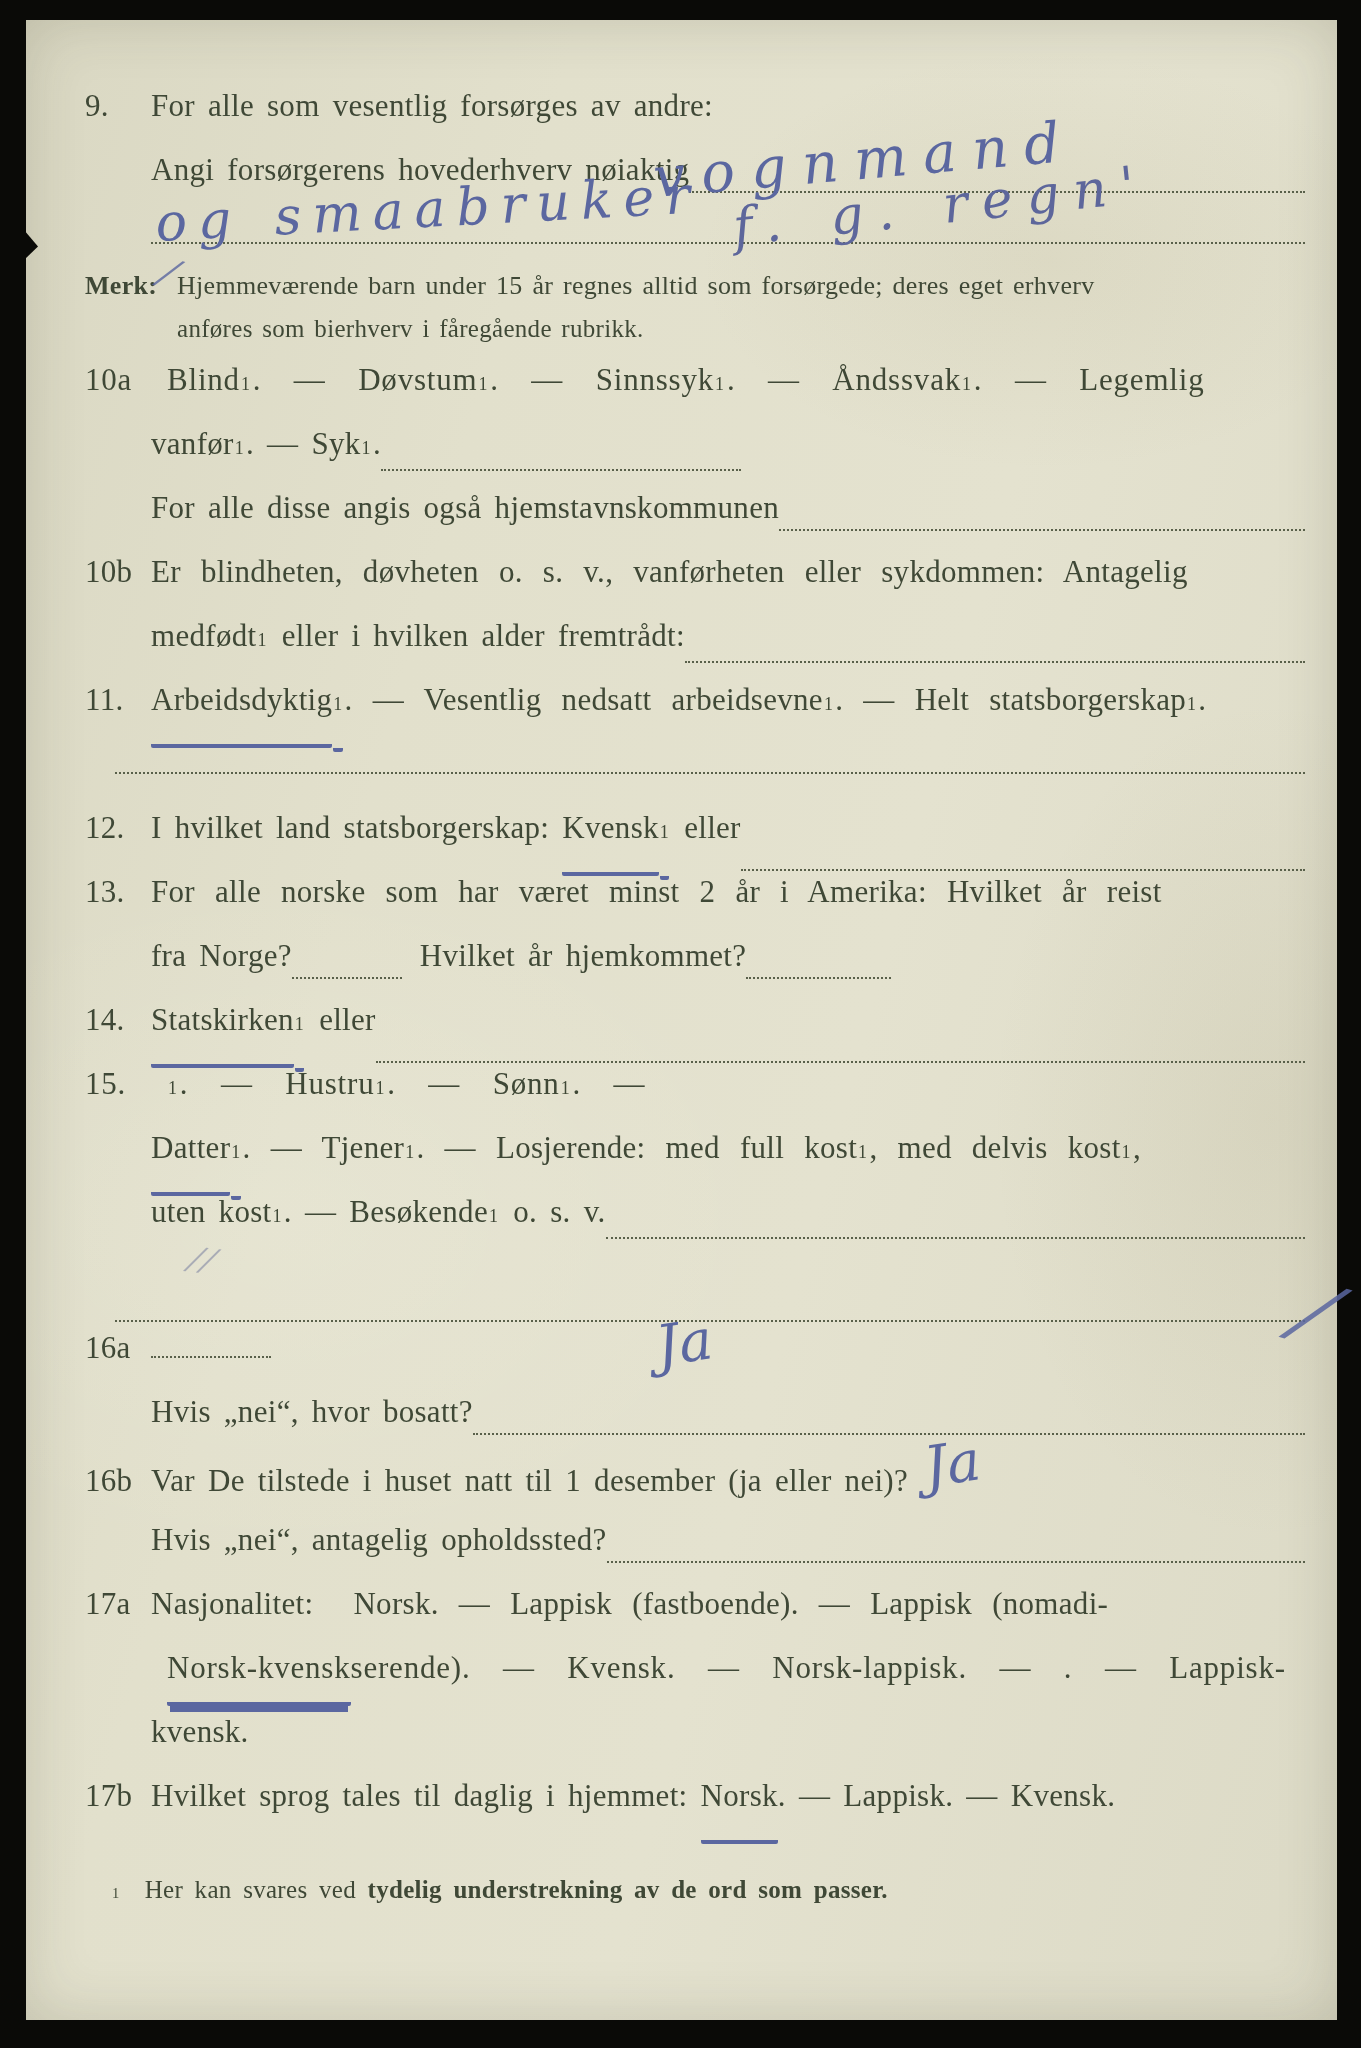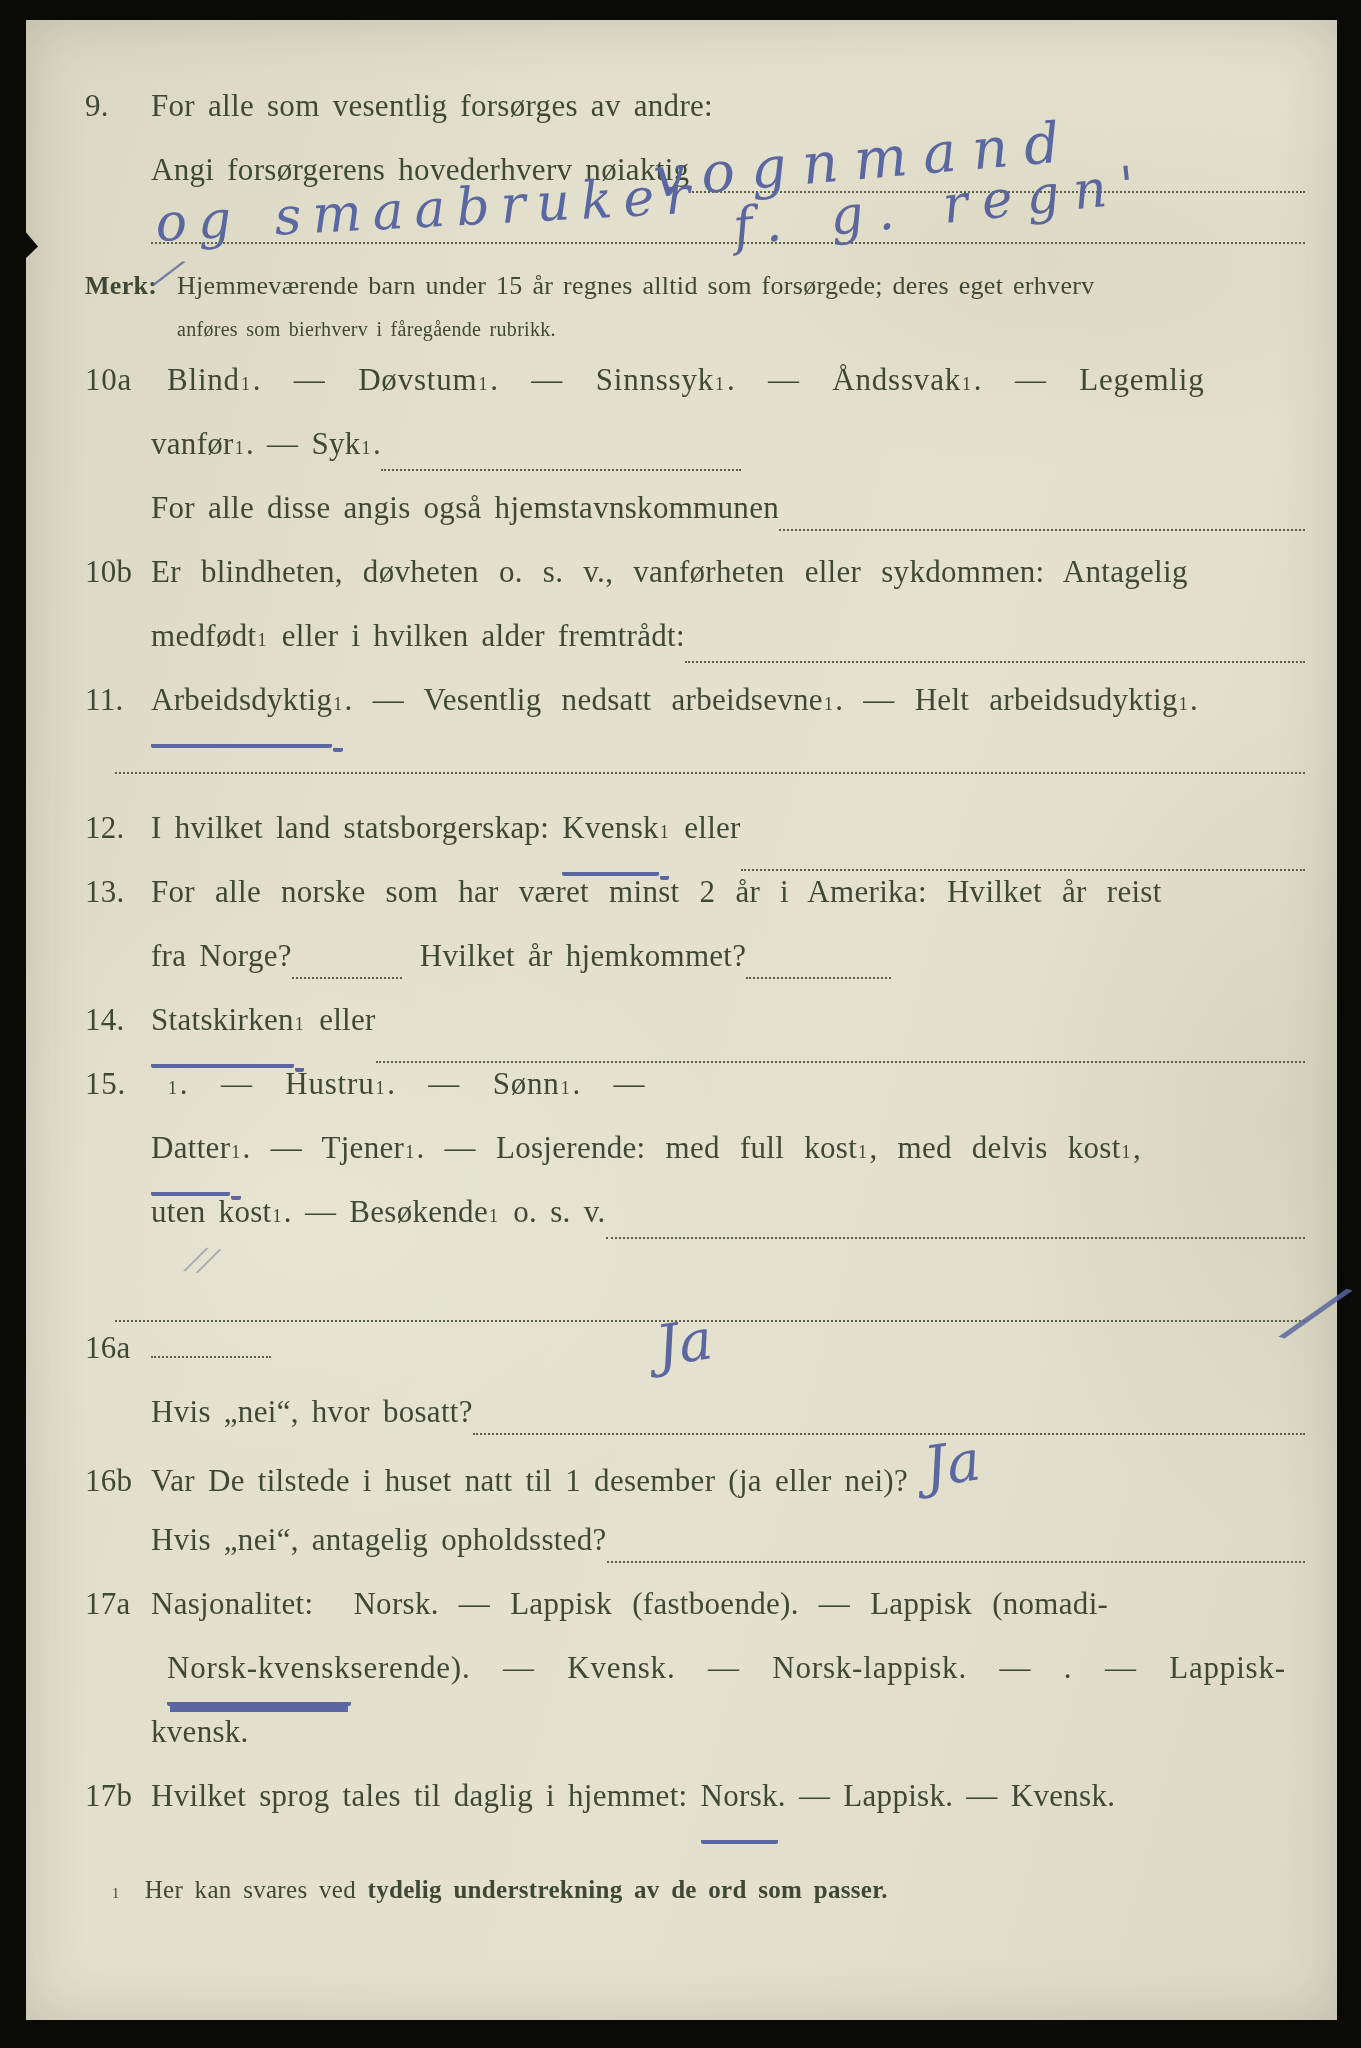--- a/index.html
+++ b/index.html
@@ -31,21 +31,21 @@
   .line{display:flex;align-items:baseline;height:64px;line-height:64px;position:relative;}
   .num{display:inline-block;width:66px;flex:none;white-space:pre;}
   .body{flex:1;display:flex;align-items:baseline;position:relative;min-width:0;}
   .body>span{white-space:pre;}
 
   .sp1{word-spacing:12px;}
   .sp2{word-spacing:24px;letter-spacing:.8px;gap:16px;}
 
   .line.merk{height:48px;line-height:48px;font-size:26px;word-spacing:3px;}
   .line.merk .num{width:92px;font-weight:700;}
-  .line.merk2{height:38px;line-height:38px;font-size:20px;word-spacing:3px;text-align:right;}
+  .line.merk2{height:38px;line-height:38px;font-size:25px;word-spacing:3px;text-align:right;}
   .line.merk2 .body{padding-left:26px;}
   .line.hwline{height:60px;}
   .line.scrib{height:36px;line-height:36px;}
   .line.divider2{height:36px;}
   .line.divider .num,.line.divider2 .num{width:30px;}
   .line.rule{height:40px;}
   .line.rule .num{width:0;}
   .line.fn{height:44px;line-height:44px;font-size:25px;}
   .line.fn .num{width:26px;}
 
@@ -174,21 +174,21 @@
             <span class="r-dots"></span>
           </span>
         </div>
         <div class="line q sp1">
           <span class="num">11.</span>
           <span class="body">
             <span class="r-t u1">Arbeidsdyktig</span>
             <span class="r-sup u1">1</span>
             <span class="r-t">. — Vesentlig nedsatt arbeidsevne</span>
             <span class="r-sup">1</span>
-            <span class="r-t">. — Helt arbeidsudyktig</span>
+            <span class="r-t">. — Helt statsborgerskap</span>
             <span class="r-sup">1</span>
             <span class="r-t">.</span>
           </span>
         </div>
         <div class="line divider">
           <span class="num">&nbsp;</span>
           <span class="body">
             <span class="r-dots"></span>
           </span>
         </div>

